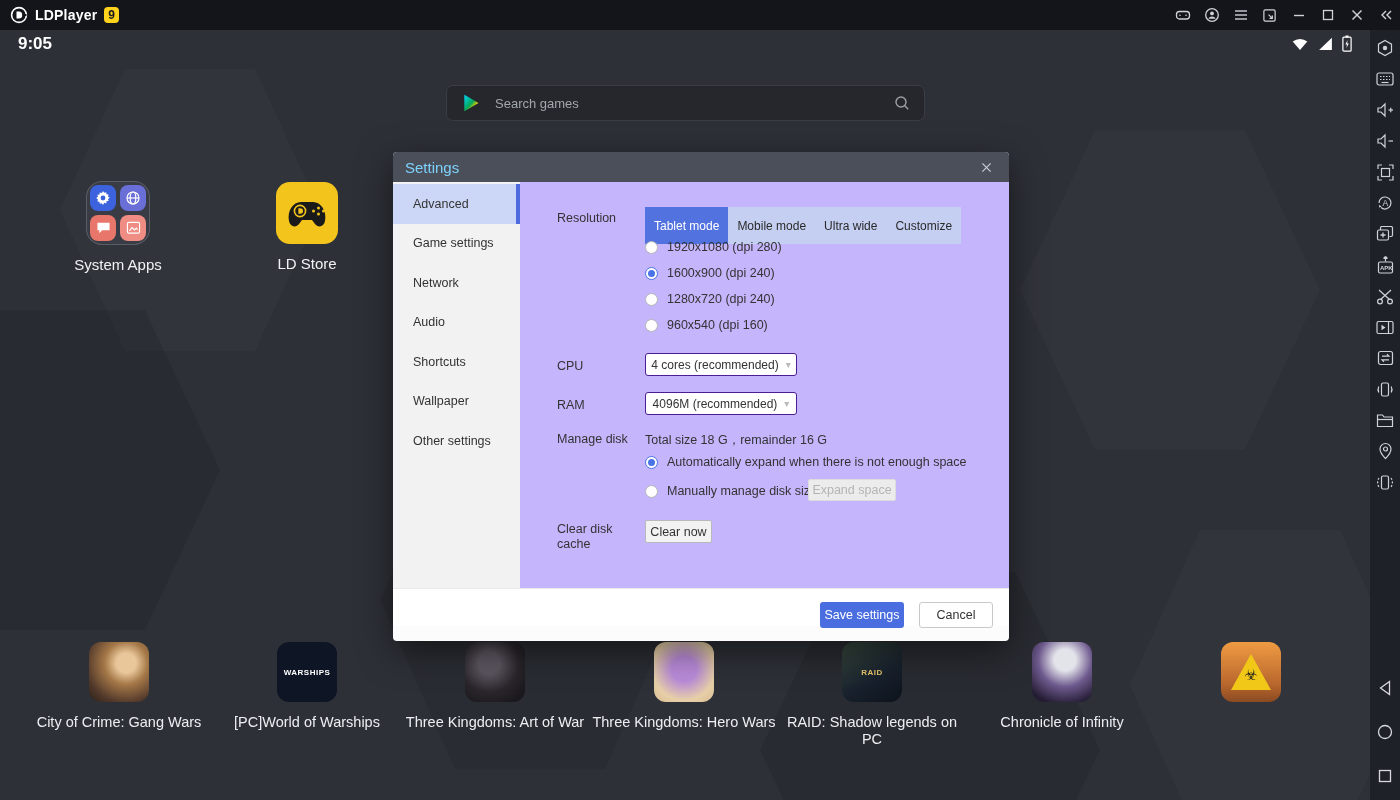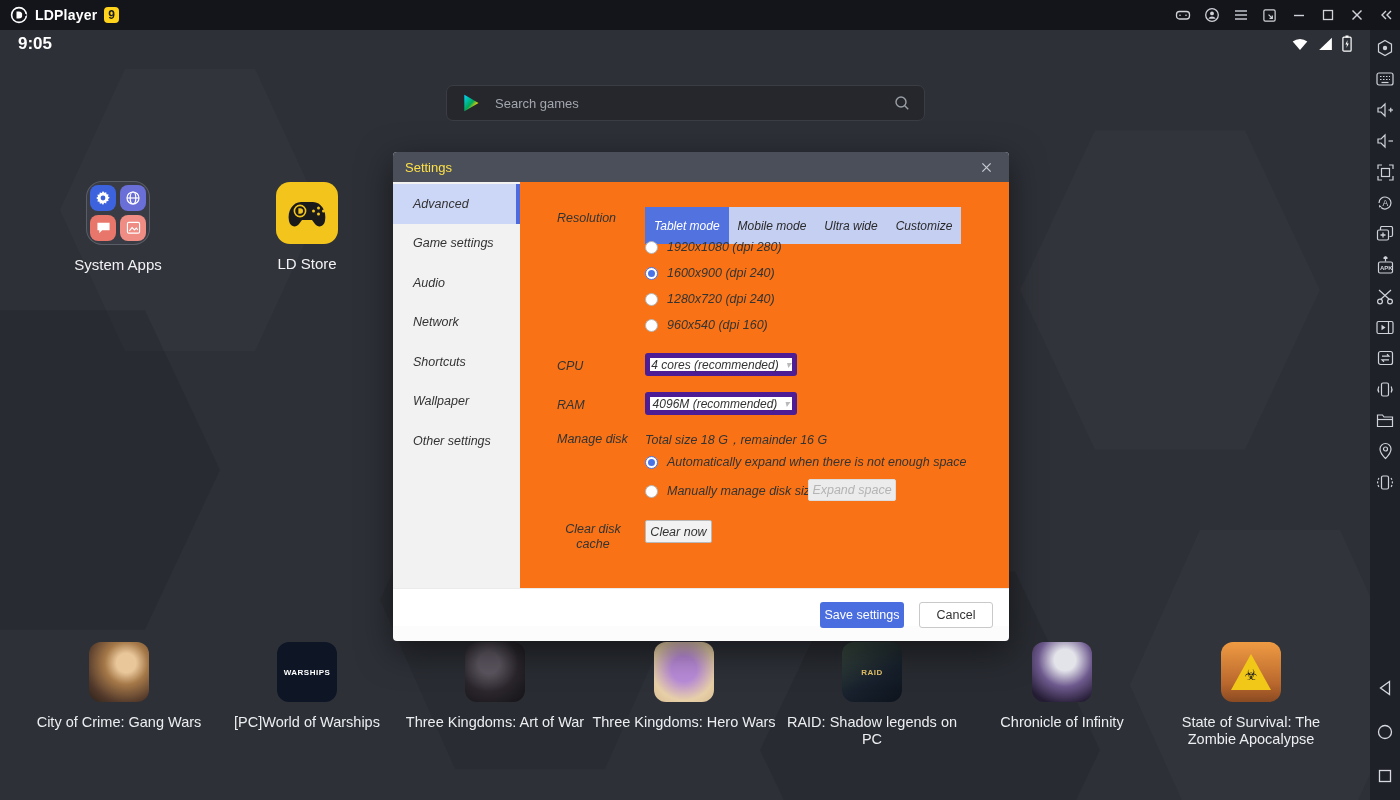--- a/index.html
+++ b/index.html
@@ -50,43 +50,43 @@
   .mini.photo  { background:#ef8d84; }
   .store-tile { width:62px; height:62px; border-radius:14px; background:#f3c41c;
     display:flex; align-items:center; justify-content:center; }
   .desk-label { margin-top:11px; color:#f2f2f4; font-size:15px; text-align:center; }
 
   
   .dialog { position:absolute; left:393px; top:152px; width:616px; height:489px;
     border-radius:4px; overflow:hidden; background:#fcfcfc; z-index:20;
     box-shadow:0 10px 34px rgba(0,0,0,.5); }
   .dlg-header { height:30px; background:#4b4f5a; display:flex; align-items:center; padding:0 12px; }
-  .dlg-title { color:#fde047; font-size:13px; }
+  .dlg-title { color:#7dd3fc; font-size:15px; }
   .dlg-close { margin-left:auto; color:#c9ccd3; font-size:14px; width:22px; height:22px;
     display:flex; align-items:center; justify-content:center; }
-  .dlg-body { display:flex; height:406px;font-style:italic; }
+  .dlg-body { display:flex; height:406px; }
   .dlg-nav { width:127px; background:#f2f2f2; padding-top:2px; }
   .nav-item { height:39.5px; display:flex; align-items:center; padding-left:20px;
     font-size:12.5px; color:#333; position:relative; }
   .nav-item.active { background:#ccd7f8; }
   .nav-item.active::after { content:""; position:absolute; right:0; top:0; bottom:0; width:4px; background:#4d6bdf; }
-  .dlg-content { flex:1; position:relative; background:#f97316;text-align:center; }
+  .dlg-content { flex:1; position:relative; background:#c4b5fd; }
   .fld-label { position:absolute; left:37px; font-size:12.5px; color:#333; }
   .tabs { position:absolute; left:125px; top:25px; height:37px; display:flex;
     background:#c5cff2; }
   .tab { padding:0 9px; display:flex; align-items:center; font-size:12px; color:#2a2a2a; }
   .tab.active { background:#5272e0; color:#ffffff; }
   .radio-row { position:absolute; left:125px; display:flex; align-items:center; gap:9px; }
   .radio { width:13px; height:13px; border-radius:50%; border:1px solid #b5b5b5; background:#fff; flex:none; }
   .radio.sel { border:1px solid #4a73e8; position:relative; }
   .radio.sel::after { content:""; position:absolute; left:2px; top:2px; width:7px; height:7px;
     border-radius:50%; background:#4a73e8; }
   .radio-text { font-size:12.5px; color:#333; }
   .dropdown { position:absolute; left:125px; width:152px; height:23px; background:#fff;
-    border:5px solid #4c1d95; border-radius:3px; display:flex; align-items:center;
+    border:1px solid #4c1d95; border-radius:3px; display:flex; align-items:center;
     justify-content:center; gap:7px; font-size:12px; color:#333; }
   .dd-chev { color:#b9b9b9; font-size:10px; }
   .plain-text { position:absolute; font-size:12.5px; color:#333; }
   .btn-gray { position:absolute; height:23px; background:#f2f2f2; border:1px solid #b9b9b9;
     border-radius:2px; font-size:12.5px; color:#333; display:flex; align-items:center; justify-content:center; }
   .btn-disabled { position:absolute; height:22px; background:#ececec; border:1px solid #dcdcdc;
     border-radius:2px; font-size:12.5px; color:#b4b4b4; display:flex; align-items:center; justify-content:center; }
   .dlg-footer { height:38px; background:#ffffff; border-top:1px solid #ebebeb; position:relative; }
   .btn-save { position:absolute; right:105px; top:13px; width:84px; height:26px; background:#4a6ee0;
     color:#fff; border:none; border-radius:3px; font-size:12.5px; display:flex; align-items:center; justify-content:center; }
@@ -285,22 +285,22 @@
       <svg width="11" height="11" viewBox="0 0 12 12" stroke="#c9ccd3" stroke-width="1.3">
         <line x1="1.5" y1="1.5" x2="10.5" y2="10.5"></line>
           <line x1="10.5" y1="1.5" x2="1.5" y2="10.5"></line>
       </svg>
     </span>
   </div>
   <div class="dlg-body">
     <div class="dlg-nav">
       <div class="nav-item active">Advanced</div>
       <div class="nav-item">Game settings</div>
+      <div class="nav-item">Network</div>
       <div class="nav-item">Audio</div>
-      <div class="nav-item">Network</div>
       <div class="nav-item">Shortcuts</div>
       <div class="nav-item">Wallpaper</div>
       <div class="nav-item">Other settings</div>
     </div>
     <div class="dlg-content">
 
       <span class="fld-label" style="top:29px;">Resolution</span>
       <div class="tabs">
         <div class="tab active">Tablet mode</div>
         <div class="tab">Mobile mode</div>
@@ -388,21 +388,20 @@
 <div class="dock-item" style="left:968px;">
   <div class="tile t-chronicle"></div>
   <div class="dock-label">Chronicle of Infinity</div>
 </div>
 <div class="dock-item" style="left:1157px;">
   <div class="tile t-sos">
     <div class="sos-sign">
       <span>☣</span>
     </div>
   </div>
-  <div class="dock-label">State of Survival: The Zombie Apocalypse</div>
 </div>
 
 <div class="side-toolbar">
   <div class="st-icon">
     <svg width="18" height="18" viewBox="0 0 18 18" fill="none" stroke="#cfd2d8" stroke-width="1.2">
       <polygon points="9,1.5 15.5,5.2 15.5,12.8 9,16.5 2.5,12.8 2.5,5.2"></polygon>
       <circle cx="9" cy="9" r="2.2" fill="#cfd2d8" stroke="none"></circle>
     </svg>
   </div>
   <div class="st-icon">

